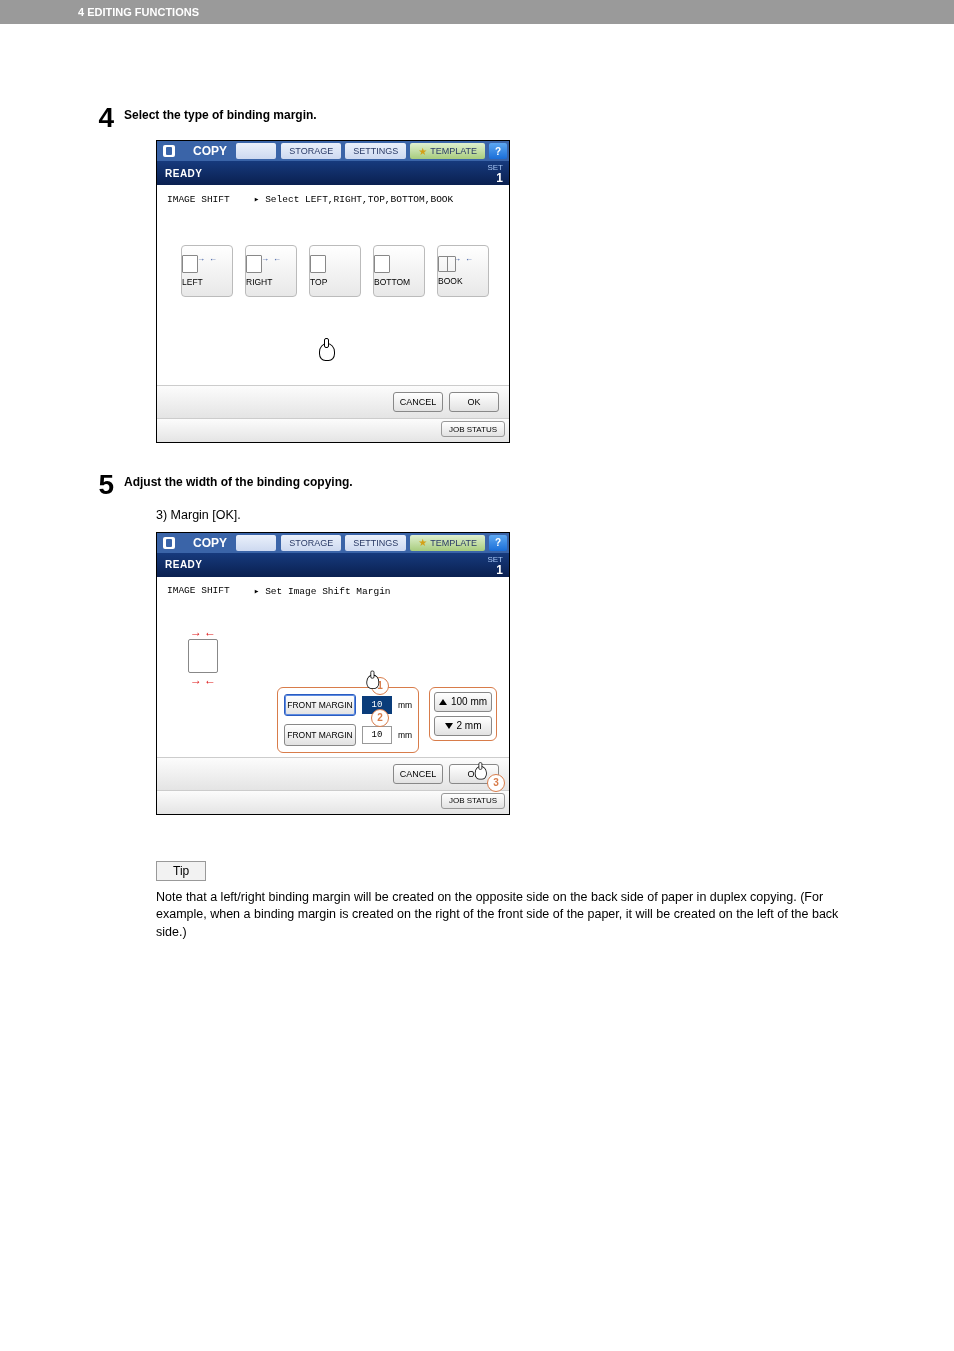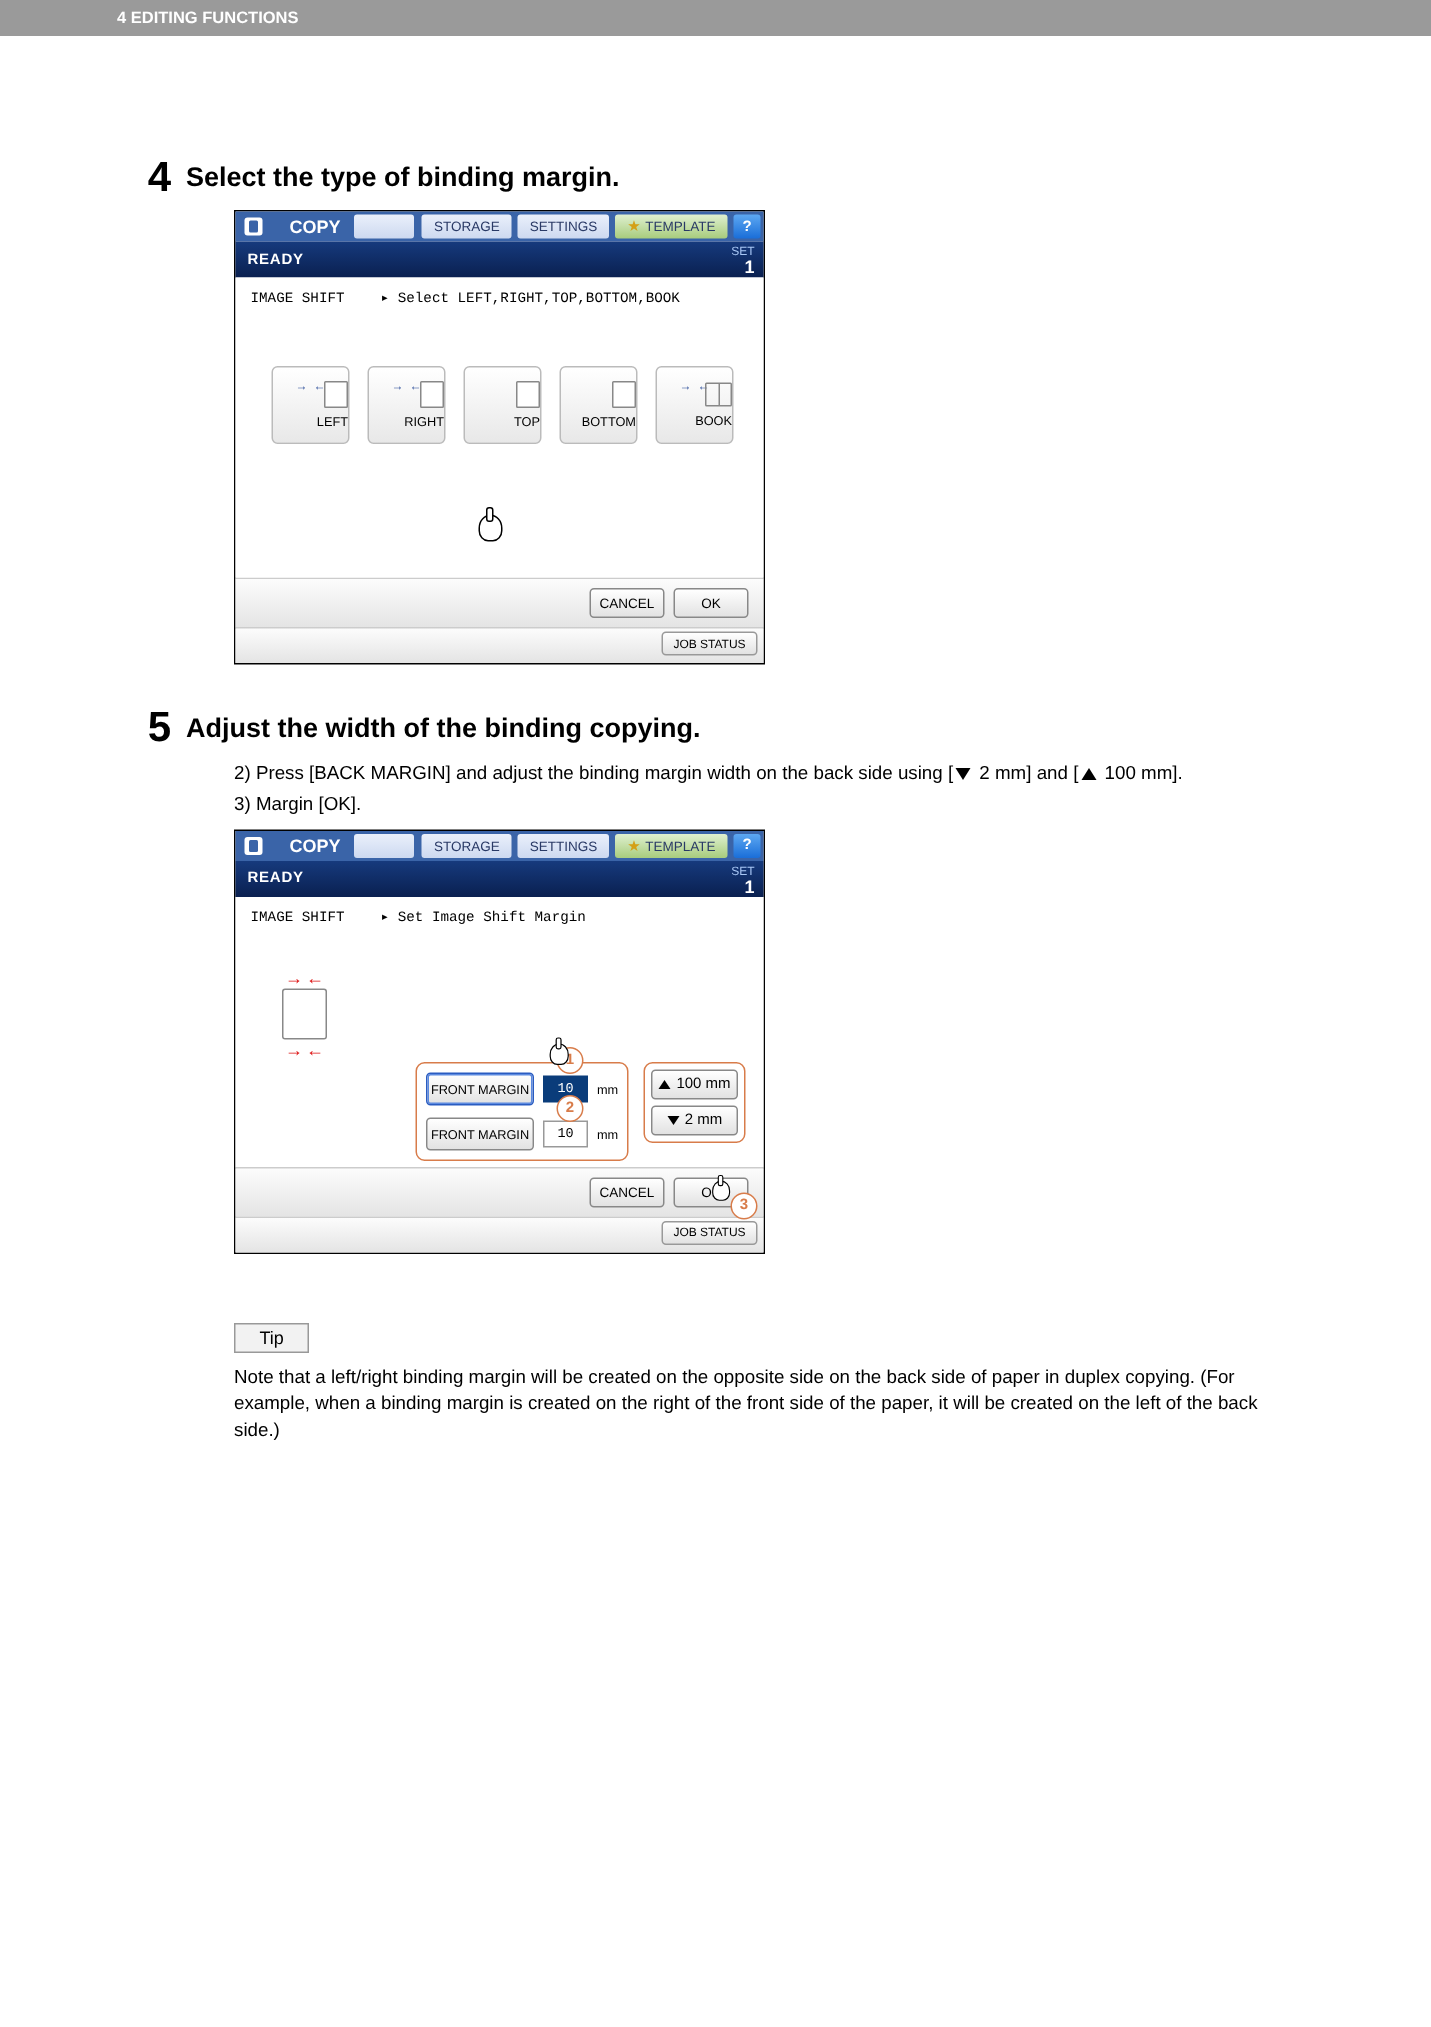--- a/index.html
+++ b/index.html
@@ -3,21 +3,21 @@
 <meta charset="utf-8">
 <style>
   * { box-sizing: border-box; margin: 0; padding: 0; }
   body { font-family: Arial, Helvetica, sans-serif; font-size: 13px; color: #000; background: #fff; width: 954px; }
   .header-band { background: #9a9a9a; height: 24px; display: flex; align-items: center; padding-left: 78px; }
   .header-text { color: #fff; font-size: 11px; font-weight: bold; }
   .content { padding: 80px 80px 0 80px; }
 
   .step-row { display: flex; align-items: flex-start; margin-bottom: 8px; }
   .step-num { font-size: 28px; font-weight: bold; width: 34px; text-align: right; margin-right: 10px; line-height: 1; }
-  .step-title { font-size: 18px; font-weight: bold; margin-top: 4px; }
+  .step-title { font-size: 12px; font-weight: bold; margin-top: 4px; }
   .step-body { margin-left: 50px; }
 
   .ol-list { list-style: none; margin: 4px 0 8px 26px; }
   .ol-list li { margin-bottom: 4px; line-height: 1.35; font-size: 12.5px; }
   .ol-list .num { display: inline; }
 
   .screenshot { width: 354px; margin: 6px 0 28px 0; border: 1px solid #000; background: #fff; font-size: 10px; }
   .ss-topbar { display: flex; align-items: stretch; background: #3a64a8; height: 20px; }
   .ss-copy-wrap { display: flex; align-items: center; gap: 18px; padding: 0 6px; }
   .ss-copy-icon { width: 12px; height: 12px; background: #fff; border-radius: 2px; position: relative; }
@@ -28,21 +28,21 @@
   .ss-tab.template { background: linear-gradient(#dff0d0,#a8cc7d); }
   .ss-star { color: #d4a017; font-size: 10px; }
   .ss-help { width: 18px; background: linear-gradient(#5da8f2,#1a6ed8); margin: 2px 2px; border-radius: 2px; display: flex; align-items: center; justify-content: center; color: #fff; font-weight: bold; }
   .ss-readybar { background: linear-gradient(#163a7d,#0a2050); height: 24px; display: flex; align-items: center; padding: 0 8px; position: relative; }
   .ss-ready { color: #fff; font-size: 10px; font-weight: bold; letter-spacing: 0.5px; }
   .ss-set-box { position: absolute; right: 6px; top: 3px; text-align: right; color: #a8c7f5; font-size: 8px; line-height: 1; }
   .ss-set-box .one { color: #fff; font-size: 12px; font-weight: bold; display: block; }
   .ss-body { background: #fff; padding: 8px 10px 6px 10px; min-height: 200px; position: relative; }
   .ss-label-row { display: flex; align-items: center; gap: 24px; font-family: "Courier New", monospace; font-size: 9.5px; }
   .ss-options { display: flex; gap: 12px; margin-top: 40px; margin-left: 14px; }
-  .opt-btn { width: 52px; height: 52px; border: 1px solid #bbb; border-radius: 4px; background: linear-gradient(#fff,#e8e8e8); display: flex; flex-direction: column; align-items: flex-end; justify-content: center; gap: 4px; position: relative; font-size: 8.5px; }
+  .opt-btn { width: 52px; height: 52px; border: 1px solid #bbb; border-radius: 4px; background: linear-gradient(#fff,#e8e8e8); display: flex; flex-direction: column; align-items: flex-start; justify-content: center; gap: 4px; position: relative; font-size: 8.5px; }
   .opt-btn .doc-icon { width: 16px; height: 18px; border: 1px solid #888; background: #fff; border-radius: 1px; position: relative; }
   .opt-btn .arrows-side { position: absolute; top: 8px; font-size: 8px; color: #2a4c99; display: flex; gap: 4px; left: 50%; transform: translateX(-50%);}
   .opt-btn .arrows-side span{ display:inline-block; }
   .opt-btn .book-icon { width: 18px; height: 16px; border: 1px solid #888; border-radius: 1px; position: relative; }
   .opt-btn .book-icon::after{ content:''; position:absolute; left:50%; top:0; bottom:0; width:1px; background:#888;}
   .ss-cursor { position: absolute; left: 158px; top: 154px; font-size: 20px; }
   .cursor-shape { position: relative; width: 22px; height: 24px; }
   .cursor-shape::before { content: ''; position: absolute; width: 14px; height: 16px; background: #fff; border: 1px solid #000; border-radius: 50% 50% 40% 40%; top: 4px; left: 4px;}
   .cursor-shape::after { content: ''; position:absolute; width:3px; height:8px; background:#fff; border:1px solid #000; top:-1px; left:9px; border-radius:2px;}
   .ss-btn-row { display: flex; justify-content: flex-end; gap: 6px; padding: 6px 10px; border-top: 1px solid #ccc; background: linear-gradient(#fcfcfc,#e4e4e4);}
@@ -175,24 +175,20 @@
     </div>
   </div>
 
   <div class="step-row">
     <div class="step-num">5</div>
     <div class="step-title">Adjust the width of the binding copying.</div>
   </div>
 
   <ul class="ol-list" style="margin-left:76px;">
     <li>
-      <span class="num">2)</span>
-      <span>Press [BACK MARGIN] and adjust the binding margin width on the back side using [</span><span class="triangle-down inline-tri"></span><span> 2 mm] and [</span><span class="triangle-up inline-tri"></span><span> 100 mm].</span>
-    </li>
-    <li>
       <span class="num">3)</span>
       <span>Margin [OK].</span>
     </li>
   </ul>
 
   <div class="step-body">
     <div class="screenshot" style="margin-left:26px; position:relative;">
       <div class="ss-topbar">
         <div class="ss-copy-wrap">
           <div class="ss-copy-icon"></div>

